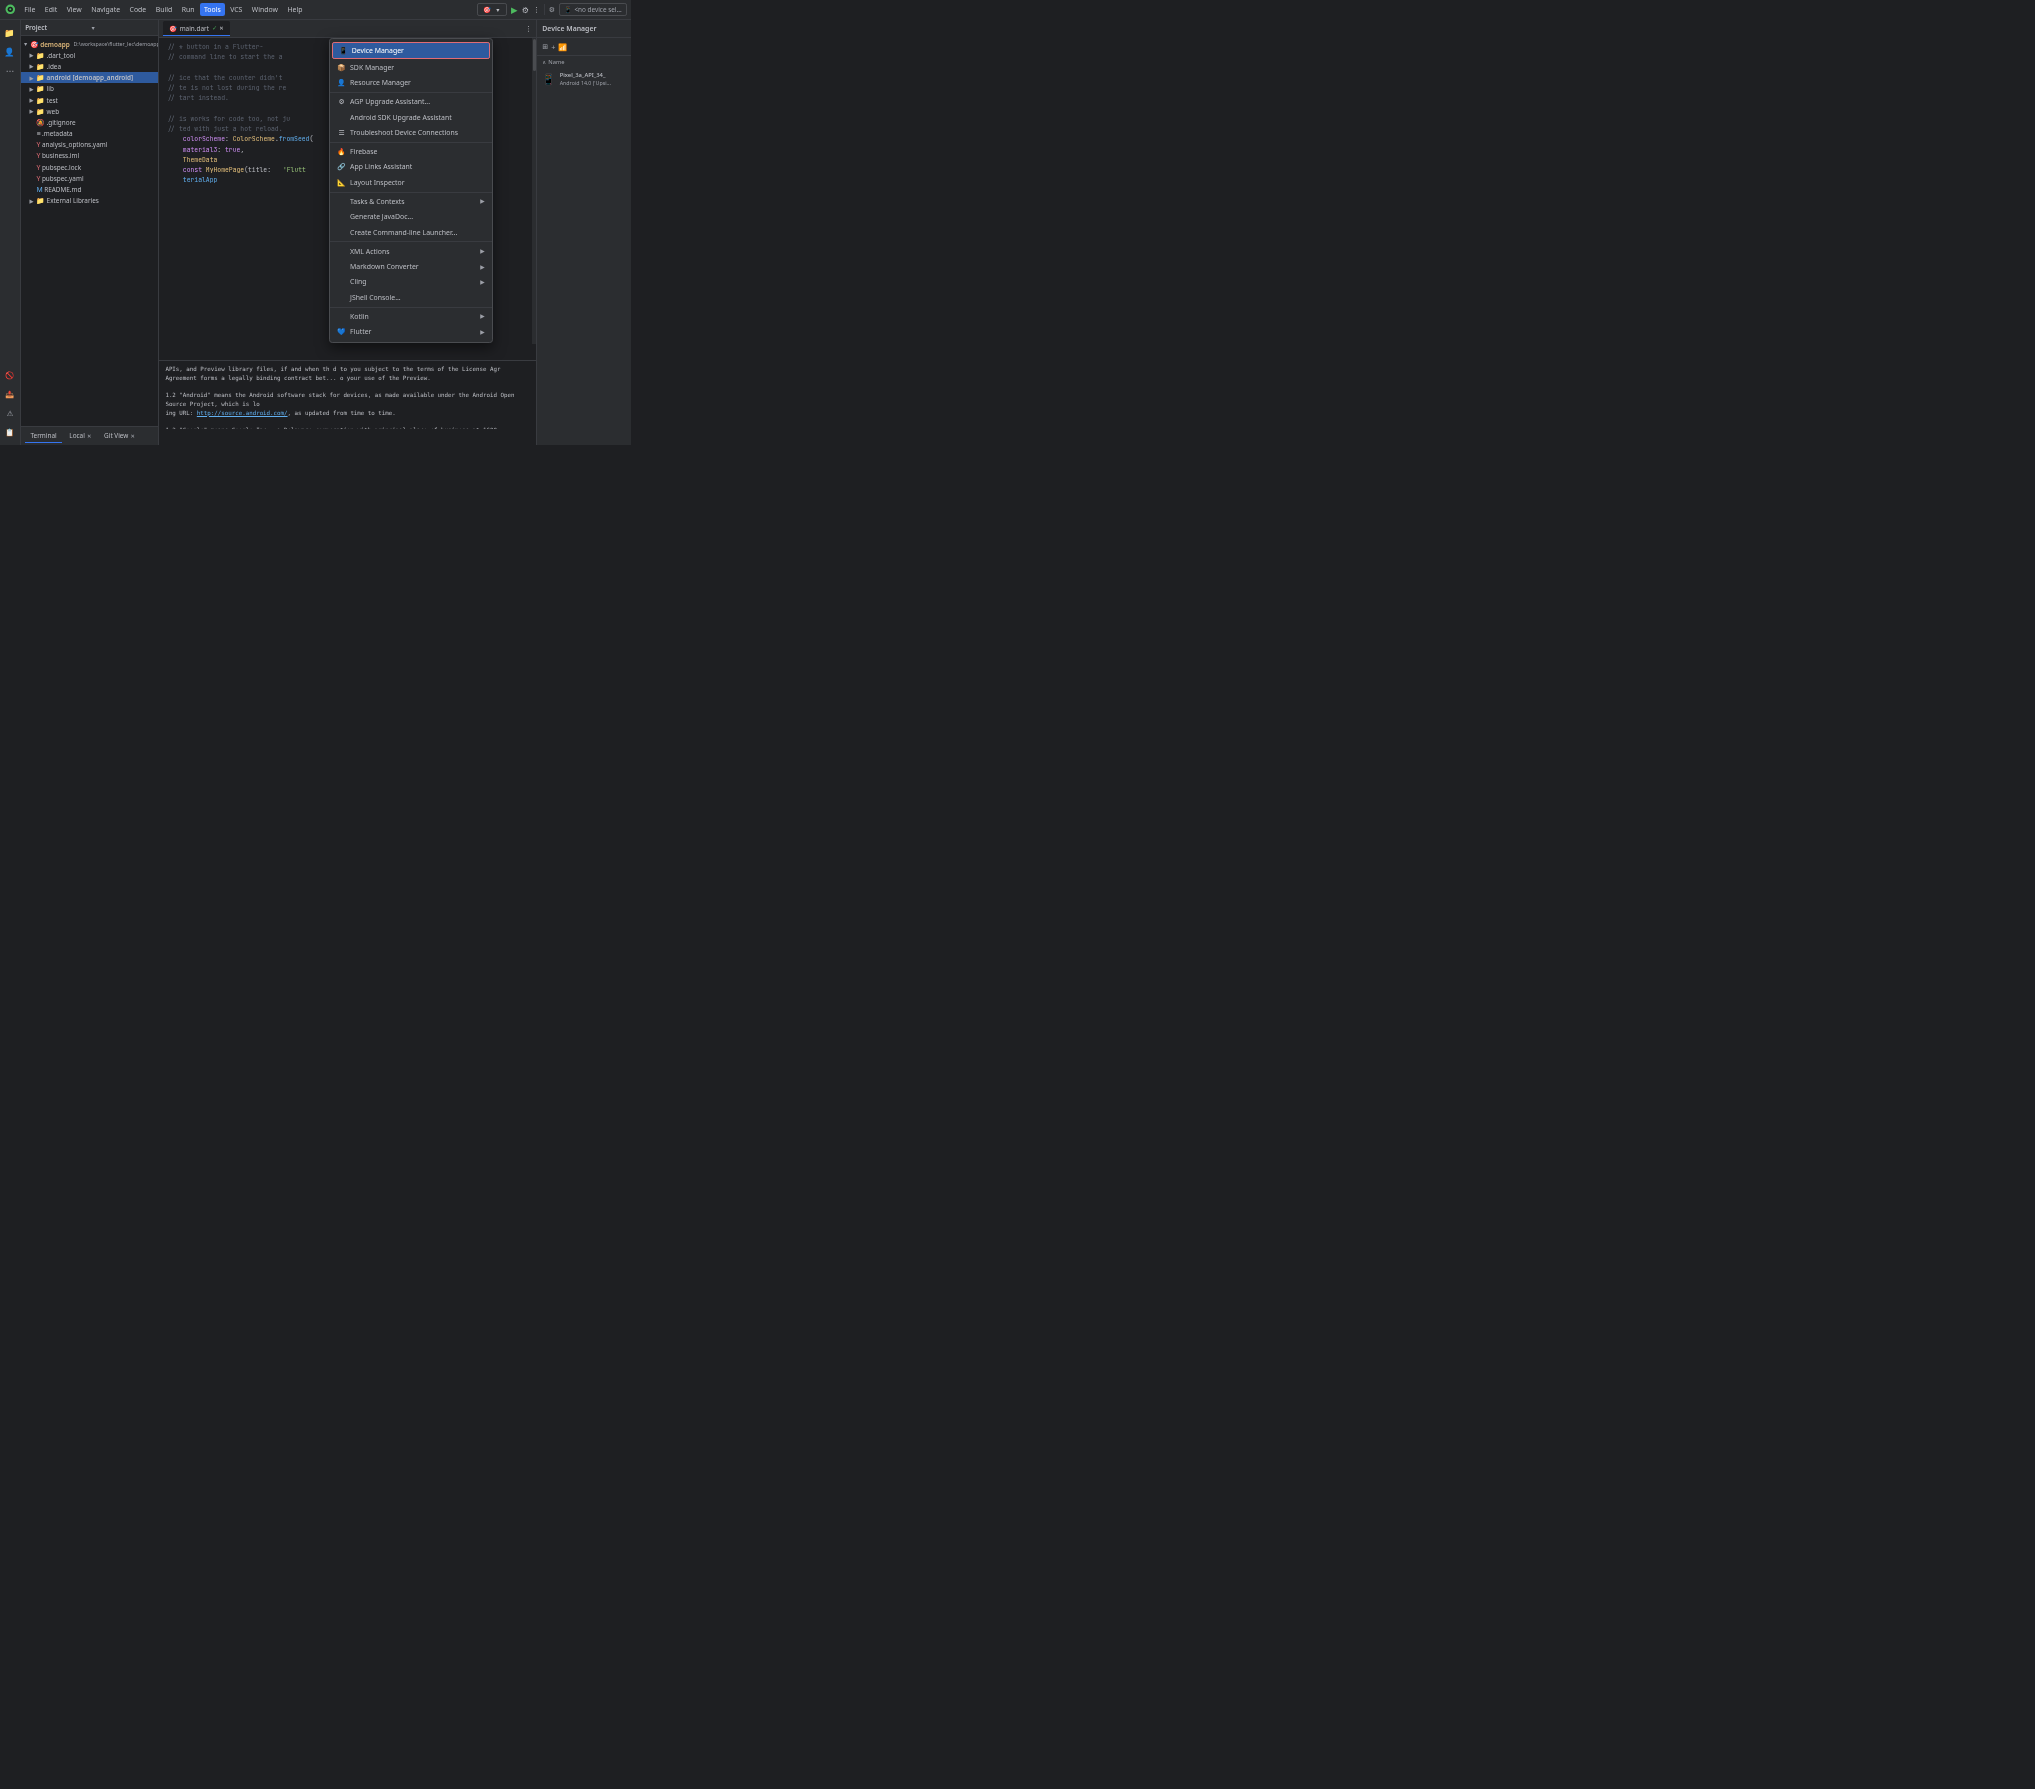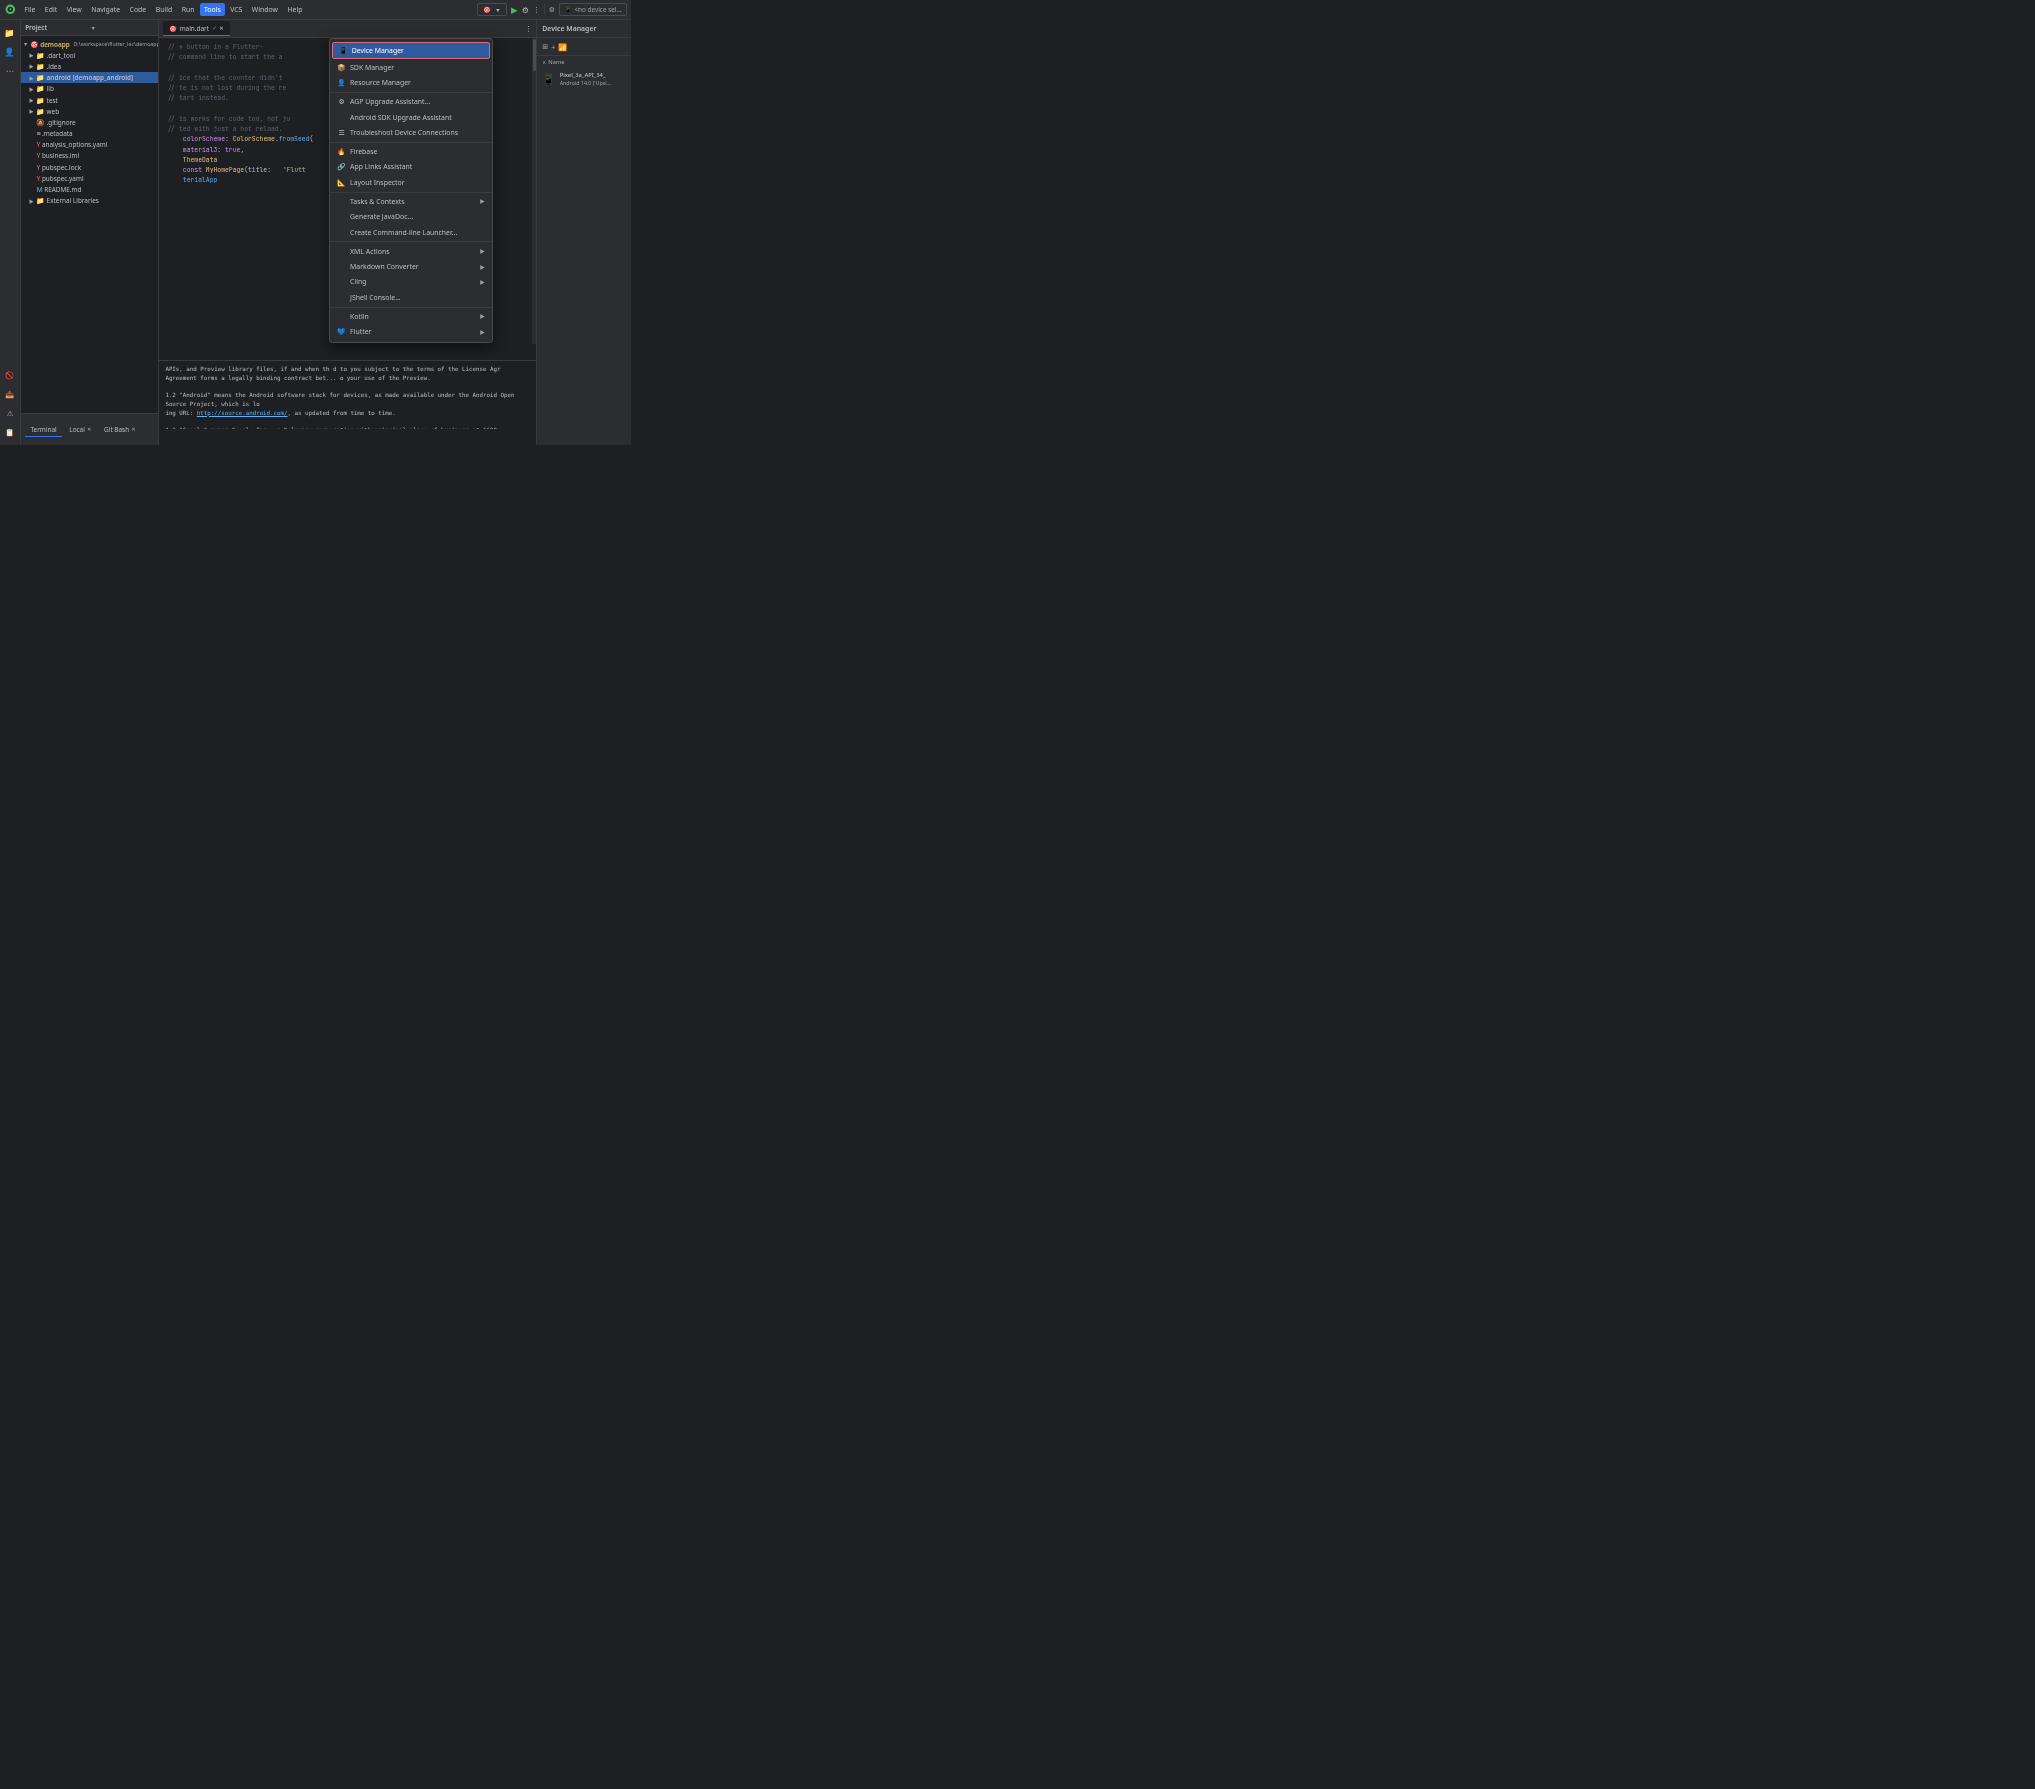--- a/index.html
+++ b/index.html
@@ -142,21 +142,21 @@
     .icon-md { color: #61afef; }
     .icon-git { color: #9da0a8; }
 
     
     .bottom-tabs {
       display: flex;
       align-items: center;
       background: #2b2d30;
       border-top: 0.5px solid #393b40;
       padding: 0 4.2px;
-      height: 32px;
+      height: 19px;
       gap: 2.1px;
     }
     .tab-item {
       display: flex;
       align-items: center;
       gap: 2.1px;
       padding: 2.1px 5.3px;
       font-size: 6.4px;
       cursor: pointer;
       color: #bcbec4;
@@ -497,21 +497,21 @@
       </div>
     </div>
 
     <div class="bottom-tabs">
       <div class="tab-item active">Terminal</div>
       <div class="tab-item">
         <span>Local</span>
         <span class="tab-close">✕</span>
       </div>
       <div class="tab-item">
-        <span>Git Bash</span>
+        <span>Git View</span>
         <span class="tab-close">✕</span>
       </div>
     </div>
   </div>
 
   <div class="content-area">
 
     <div class="editor-tabs">
       <div class="editor-tab active">
         <span style="color:#54c5f8;">🎯</span>

